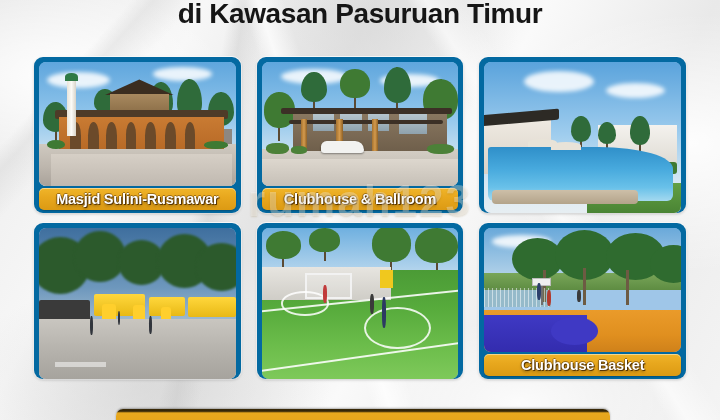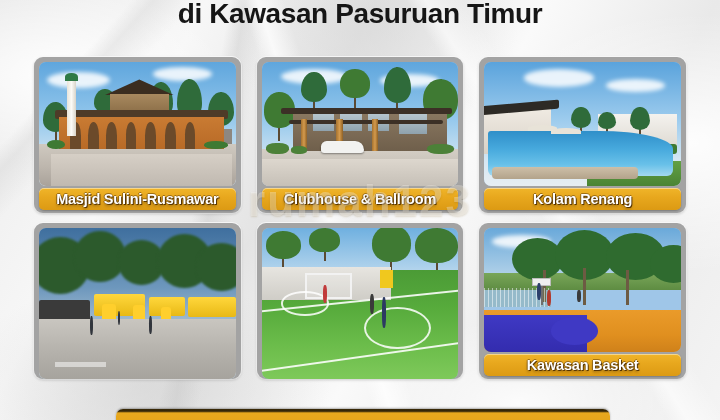--- a/index.html
+++ b/index.html
@@ -66,21 +66,21 @@
     display: grid;
     grid-template-columns: repeat(3, 1fr);
     grid-template-rows: repeat(2, 156px);
     column-gap: 16px;
     row-gap: 10px;
   }
 
   .card {
     position: relative;
     border-radius: 9px;
-    background: #a3a3a3;
+    background: #0369a1;
     padding: 5px 5px 0 5px;
     box-shadow: 0 1px 3px rgba(0,0,0,.22), 0 0 0 1px rgba(255,255,255,.9);
     display: flex;
     flex-direction: column;
     overflow: hidden;
   }
 
   .thumb {
     position: relative;
     flex: 1 1 auto;
@@ -380,23 +380,20 @@
           <i></i>
           <b></b>
         </div>
       <div class="hedge" style="left:40%;right:2%"></div>
       <div class="lawn"></div>
       <div class="pool"></div>
       <div class="lip"></div>
       <div class="umb" style="left:22%;bottom:44%"></div>
       <div class="umb" style="left:34%;bottom:42%"></div>
     </div>
-    <div class="label-wrap">
-      <div class="label">Kolam Renang</div>
-    </div>
   </div>
 
   <div class="card">
     <div class="thumb s4">
       <div class="sky4"></div>
       <div class="canopy" style="left:-4%;top:6%;width:30%;height:38%"></div>
       <div class="canopy" style="left:18%;top:2%;width:26%;height:34%"></div>
       <div class="canopy" style="left:40%;top:8%;width:24%;height:30%"></div>
       <div class="canopy" style="left:60%;top:4%;width:28%;height:36%"></div>
       <div class="canopy" style="left:80%;top:10%;width:26%;height:32%"></div>
@@ -464,21 +461,21 @@
       <div class="court"></div>
       <div class="keyp"></div>
       <div class="keyc"></div>
       <div class="pole"></div>
       <div class="hoop"></div>
       <div class="p1" style="left:27%;top:44%;height:14%;background:#2d3f6b"></div>
       <div class="p1" style="left:32%;top:50%;height:13%;background:#b23a2e"></div>
       <div class="p1" style="left:47%;top:50%;height:10%;background:#3a3a3a"></div>
     </div>
     <div class="label-wrap">
-      <div class="label">Kawasan Basket</div>
+      <div class="label">Clubhouse Basket</div>
     </div>
   </div>
 
 </div>
 
 <div class="watermark">rumah123</div>
 
 <div class="bottom-ribbon"></div>
 
 </body></html>

